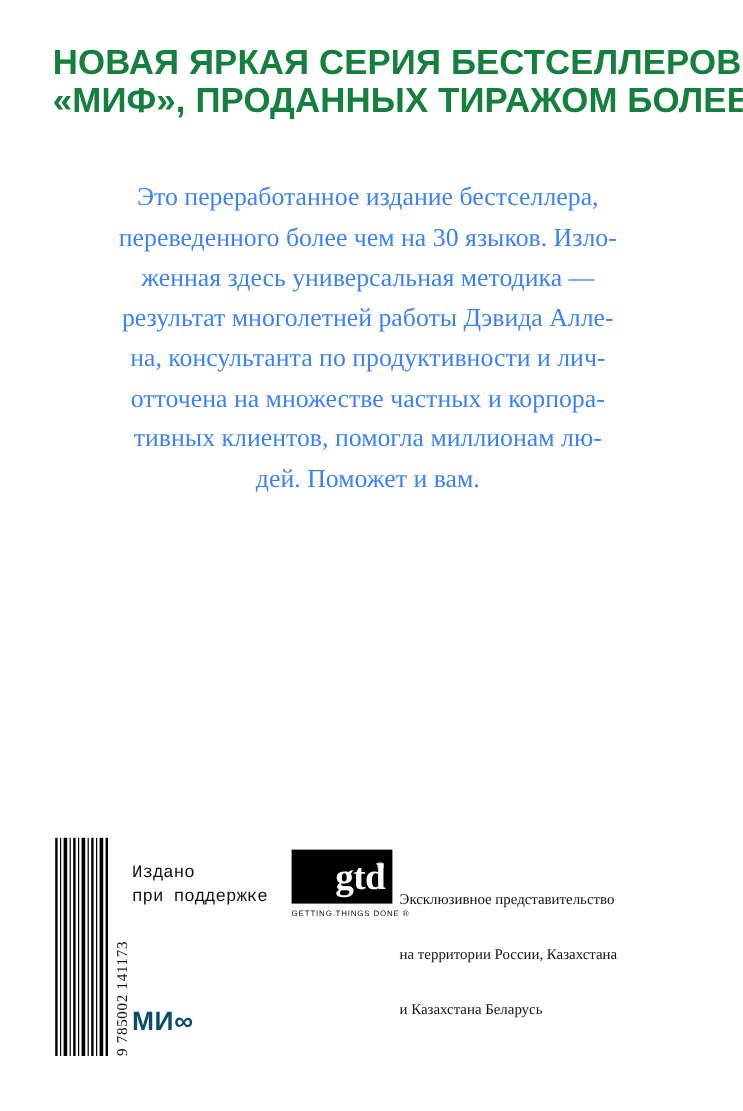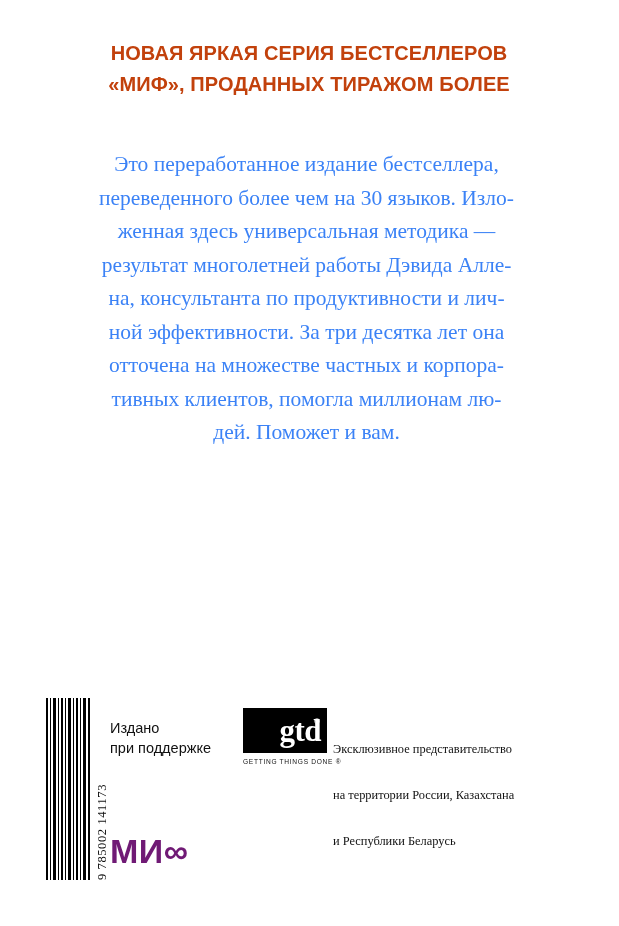--- a/index.html
+++ b/index.html
@@ -20,24 +20,24 @@
     height: 926px;
     background: #ffffff;
   }
 
   
   .headline {
     position: absolute;
     left: 44px;
     top: 38px;
     width: 530px;
-    color: #c2410c;
+    color: #15803d;
     font-family: "Liberation Sans", sans-serif;
     font-weight: bold;
-    font-size: 20px;
+    font-size: 29px;
     line-height: 31px;
     letter-spacing: 0.1px;
     text-transform: uppercase;
     font-stretch: condensed;
     text-align: center;
   }
   .headline-line {
     display: block;
     white-space: nowrap;
   }
@@ -100,21 +100,21 @@
     white-space: nowrap;
     line-height: 16px;
   }
 
   
   .published-by {
     position: absolute;
     left: 110px;
     top: 28px;
     width: 120px;
-    font-family: Liberation Sans, sans-serif;
+    font-family: Liberation Mono, monospace;
     font-size: 14.5px;
     line-height: 20px;
     color: #111;
   }
   .published-by span { display: block; }
 
   
   .gtd-block {
     position: absolute;
     left: 243px;
@@ -172,44 +172,43 @@
   }
   .gtd-desc span { display: block; white-space: nowrap; margin-top: 29px; }
 
   
   .mif-logo {
     position: absolute;
     left: 110px;
     top: 148px;
     font-family: "Liberation Sans", sans-serif;
     font-weight: bold;
-    font-size: 34px;
+    font-size: 22px;
     letter-spacing: 0.5px;
-    color: #701a75;
+    color: #0c4a6e;
     line-height: 26px;
     white-space: nowrap;
   }
 </style>
 </head>
 <body>
 
 <div class="page">
 
   <div class="headline">
     <span class="headline-line">НОВАЯ ЯРКАЯ СЕРИЯ БЕСТСЕЛЛЕРОВ</span>
     <span class="headline-line">«МИФ», ПРОДАННЫХ ТИРАЖОМ БОЛЕЕ</span>
   </div>
 
   <div class="blurb">
     <span class="blurb-line">Это переработанное издание бестселлера,</span>
     <span class="blurb-line">переведенного более чем на 30 языков. Изло-</span>
     <span class="blurb-line">женная здесь универсальная методика —</span>
     <span class="blurb-line">результат многолетней работы Дэвида Алле-</span>
     <span class="blurb-line">на, консультанта по продуктивности и лич-</span>
-    <span class="blurb-line">ной эффективности. За три десятка лет она</span>
     <span class="blurb-line">отточена на множестве частных и корпора-</span>
     <span class="blurb-line">тивных клиентов, помогла миллионам лю-</span>
     <span class="blurb-line">дей. Поможет и вам.</span>
   </div>
 
   <div class="bottom">
 
     <div class="barcode-wrap">
       <div class="barcode">
         <svg width="48" height="182" viewBox="0 0 48 182" xmlns="http://www.w3.org/2000/svg">
@@ -242,19 +241,19 @@
       <div class="gtd-logo">
         <span class="gtd-text">gtd</span>
         <span class="gtd-reg">®</span>
       </div>
       <div class="gtd-tagline">GETTING THINGS DONE ®</div>
     </div>
 
     <div class="gtd-desc">
       <span>Эксклюзивное представительство</span>
       <span>на территории России, Казахстана</span>
-      <span>и Республики Беларусь</span>
+      <span>и Казахстана Беларусь</span>
     </div>
 
     <div class="mif-logo">МИ∞</div>
 
   </div>
 </div>
 
 </body></html>

